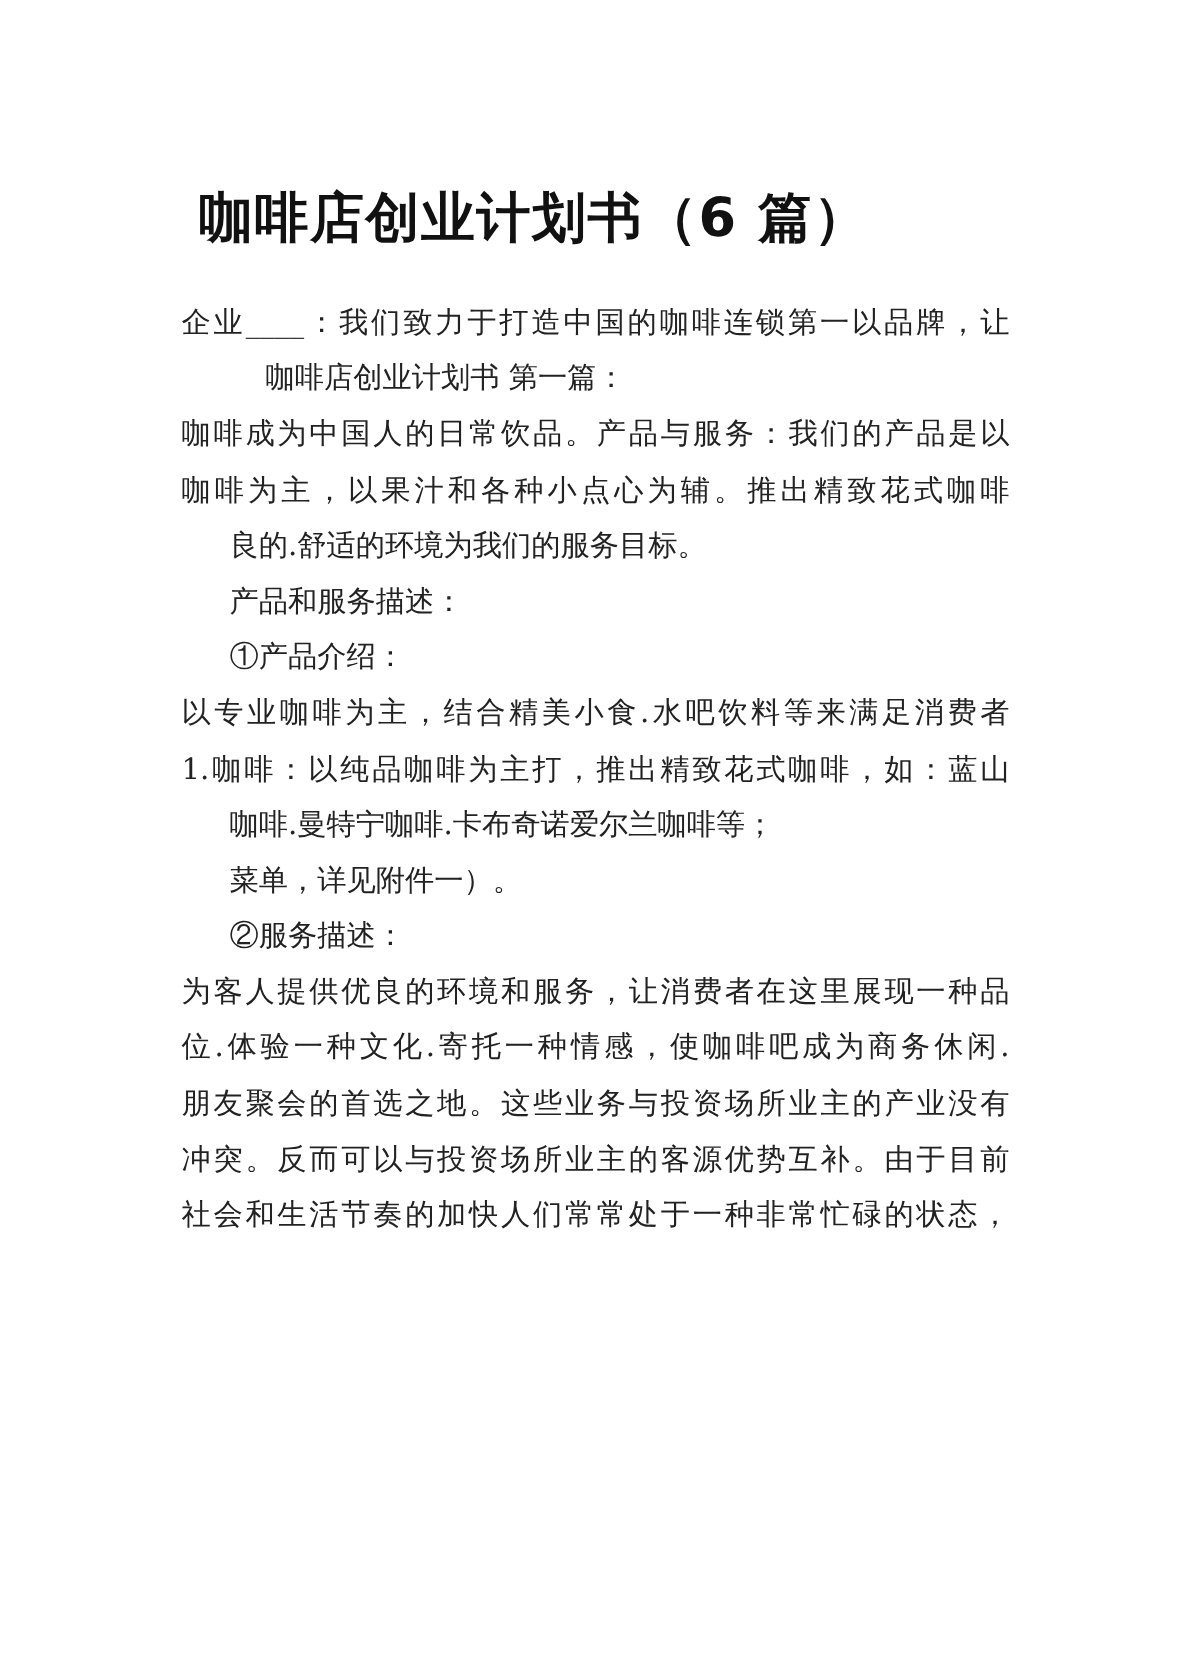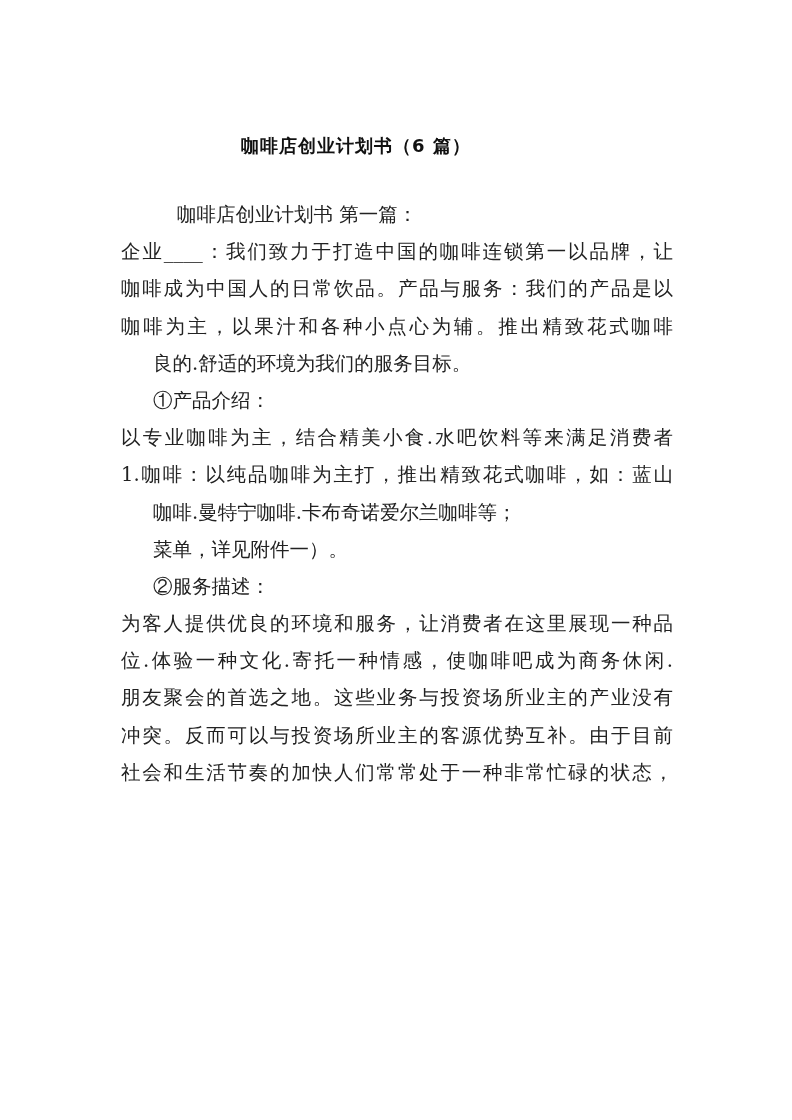--- a/index.html
+++ b/index.html
@@ -1,42 +1,43 @@
 <!DOCTYPE html>
 <html><head>
 <meta charset="utf-8">
 <style>
   html, body { margin: 0; padding: 0; background: #ffffff; }
   body { width: 792px; height: 1120px; position: relative; overflow: hidden; }
   .page { position: absolute; left: 0; top: 0; width: 792px; height: 1120px; background: #fff; }
   .title {
     position: absolute; left: 0; top: 126px; width: 712px; text-align: center;
-    font-family: "DejaVu Sans", sans-serif; font-weight: bold; font-size: 18px;
+    font-family: "DejaVu Sans", sans-serif; font-weight: bold; font-size: 36px;
     color: #111; letter-spacing: 1px; line-height: 40px;
   }
   .body {
     position: absolute; left: 121px; top: 196px; width: 552px;
     font-family: "DejaVu Serif", serif; font-size: 19.5px; color: #222;
     line-height: 37.2px;
   }
   .line { white-space: nowrap; text-align: justify; text-align-last: justify; height: 37.2px; overflow: visible; }
   .line.last { text-align-last: left; margin-left: 32px; }
   .line.indent { padding-left: 56px; text-align-last: left; }
 </style>
 </head>
 <body>
 
 <div class="page">
   <div class="title">咖啡店创业计划书（6 篇）</div>
   <div class="body" id="doc-body">
+      <div class="line">企业____：我们致力于打造中国的咖啡连锁第一以品牌，让</div>
       <div class="line indent">咖啡店创业计划书 第一篇：</div>
-      <div class="line">企业____：我们致力于打造中国的咖啡连锁第一以品牌，让</div>
       <div class="line">咖啡成为中国人的日常饮品。产品与服务：我们的产品是以</div>
       <div class="line">咖啡为主，以果汁和各种小点心为辅。推出精致花式咖啡</div>
       <div class="line last">良的.舒适的环境为我们的服务目标。</div>
+      <div class="line last">产品和服务描述：</div>
       <div class="line last">①产品介绍：</div>
       <div class="line">以专业咖啡为主，结合精美小食.水吧饮料等来满足消费者</div>
       <div class="line">1.咖啡：以纯品咖啡为主打，推出精致花式咖啡，如：蓝山</div>
       <div class="line last">咖啡.曼特宁咖啡.卡布奇诺爱尔兰咖啡等；</div>
       <div class="line last">菜单，详见附件一）。</div>
       <div class="line last">②服务描述：</div>
       <div class="line">为客人提供优良的环境和服务，让消费者在这里展现一种品</div>
       <div class="line">位.体验一种文化.寄托一种情感，使咖啡吧成为商务休闲.</div>
       <div class="line">朋友聚会的首选之地。这些业务与投资场所业主的产业没有</div>
       <div class="line">冲突。反而可以与投资场所业主的客源优势互补。由于目前</div>

